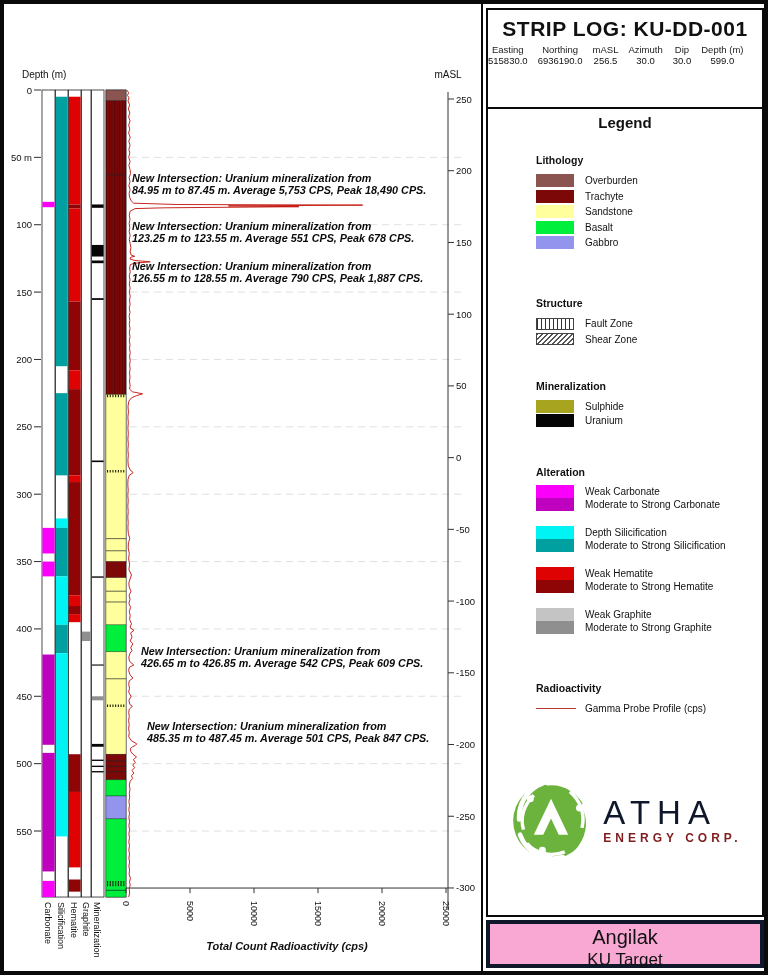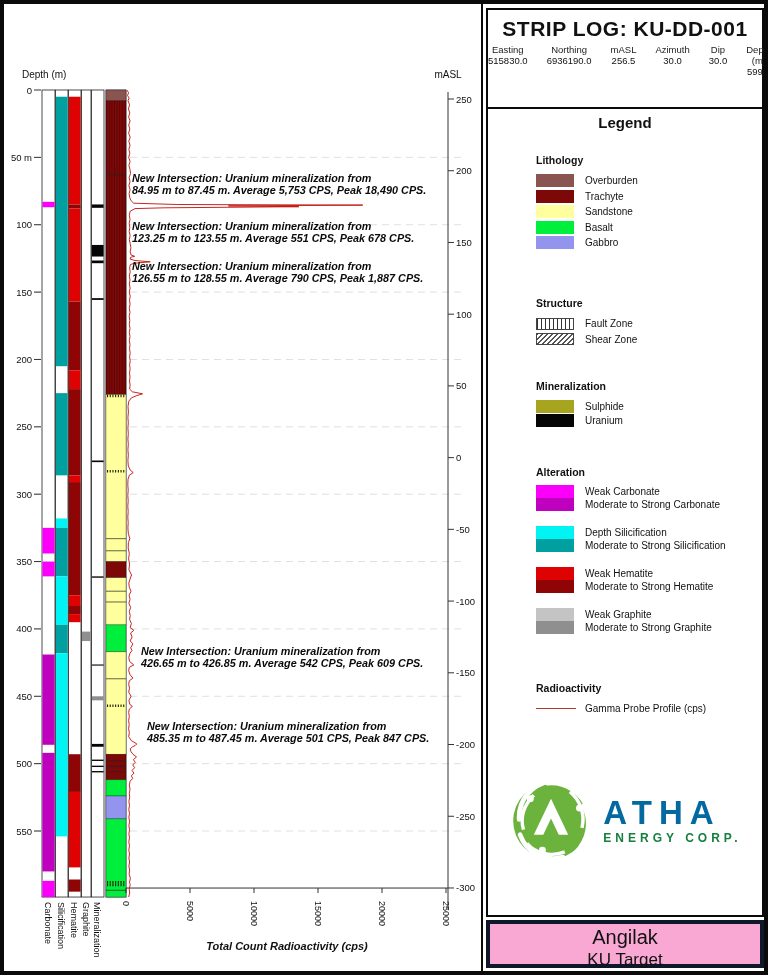--- a/index.html
+++ b/index.html
@@ -9,41 +9,41 @@
     border:4px solid #0a0a0a;overflow:hidden;
     font-family:"Liberation Sans", sans-serif;color:#111;
   }
   .divider{position:absolute;left:477px;top:0;bottom:0;width:2px;background:#0a0a0a;}
   #log-svg{position:absolute;left:0;top:0;}
 
   
   .right-box{position:absolute;left:482px;top:4px;width:278px;height:909px;border:2px solid #0a0a0a;background:#fff;}
   .title-block{position:absolute;top:0;left:0;right:0;height:99px;border-bottom:2px solid #0a0a0a;text-align:center;padding-top:7px;}
   .tb-title{font-size:21px;font-weight:600;letter-spacing:0.5px;}
-  .tb-fields{display:flex;justify-content:flex-start;gap:19px;margin-top:3px;}
+  .tb-fields{display:flex;justify-content:flex-start;gap:10px;margin-top:3px;}
   .tb-field{font-size:9.5px;line-height:11px;text-align:center;}
   .tb-field .lbl{color:#222;}
   .tb-notes{margin-top:4px;font-size:9.5px;line-height:11.5px;}
   .legend-title{position:absolute;top:104px;left:0;right:0;text-align:center;font-size:15px;font-weight:bold;}
   .legend-section{position:absolute;left:48px;right:6px;}
   .lg-heading{font-size:10.5px;font-weight:bold;margin-bottom:7px;}
   .lg-row{display:flex;align-items:center;height:15.5px;}
   .lg-row.tight{height:14.5px;}
   .lg-swatch{width:38px;height:13px;margin-right:11px;flex:none;}
   .lg-swatch.pattern{height:12px;border:1px solid #444;background:#fff;}
   .lg-label{font-size:10px;white-space:nowrap;}
   .alt-group{display:flex;align-items:center;margin-bottom:15px;}
   .alt-swatch{width:38px;height:26px;margin-right:11px;flex:none;display:flex;flex-direction:column;}
   .alt-swatch div{flex:1;}
   .alt-labels{font-size:10px;line-height:13px;white-space:nowrap;}
   .lg-line{width:40px;height:0;border-top:1.4px solid #b03a2e;margin-right:9px;flex:none;}
   
   .logo-wrap{position:absolute;top:768px;left:0;right:0;display:flex;justify-content:center;align-items:center;gap:9px;}
-  .logo-text .co{font-size:33px;letter-spacing:7px;color:#0369a1;font-weight:700;line-height:30px;}
-  .logo-text .sub{font-size:12px;letter-spacing:4px;color:#15803d;font-weight:bold;margin-top:3px;}
+  .logo-text .co{font-size:33px;letter-spacing:7px;color:#0f172a;font-weight:400;line-height:30px;}
+  .logo-text .sub{font-size:12px;letter-spacing:4px;color:#7f1d1d;font-weight:bold;margin-top:3px;}
   
   .footer-box{position:absolute;left:482px;top:916px;width:278px;height:48px;border:4px solid #0f172a;background:#f9a8d4;text-align:center;}
   .footer-project{font-size:20px;margin-top:2px;}
   .footer-target{font-size:17px;margin-top:1px;}
 </style>
 </head>
 <body>
 
 <div class="page">
   <svg id="log-svg" width="487" height="975" viewBox="0 0 487 975">

